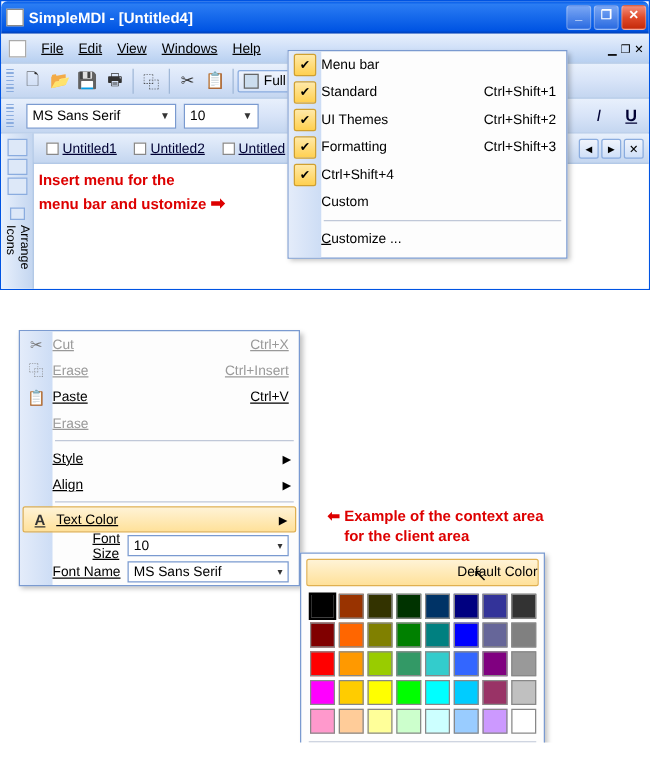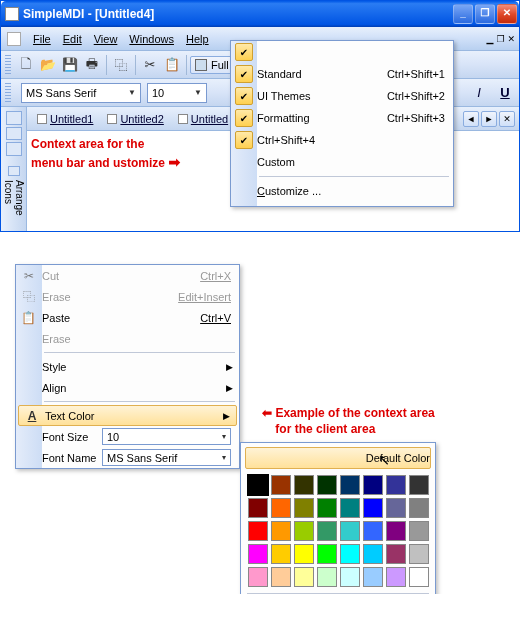--- a/index.html
+++ b/index.html
@@ -58,21 +58,21 @@
   .ctx-gutter { position:absolute; left:0; top:0; bottom:0; width:26px; background:linear-gradient(to right,#e4ecfa,#cdddf5);}
   .ctx1-rows { position:relative; }
   
   
   .section2 { position:relative; width:520px; height:330px; margin-top:32px;}
   .ctx2 { position:absolute; left:15px; top:0; width:225px; background:#fdfdfd; border:1px solid #7a9ad0; box-shadow:2px 2px 4px rgba(0,0,0,0.25);}
   .ctx2 .ctx-gutter { width:26px; }
   .ctx2-row { display:flex; align-items:center; height:21px; padding-right:8px; position:relative;}
   .ctx2-ic { width:26px; text-align:center; font-size:12px; color:#777;}
   .ctx2-ic.enabled { color:#333; }
-  .ctx2-label { flex:1; }
+  .ctx2-label { flex:1;text-decoration:underline; }
   .ctx2-label.dis { color:#999; }
   .ctx2-sc { color:#999;text-decoration:underline; }
   .ctx2-sc.en { color:#000; }
   .sub-arrow { font-size:9px; color:#000; position:absolute; right:6px;}
   .ctx2-sel { background:linear-gradient(to bottom,#fff3d6,#ffe19a); border:1px solid #e0b050; margin:0 2px; border-radius:2px; padding-right:6px;}
   .inline-combo { background:#fff; border:1px solid #7a9ad0; height:17px; display:flex; align-items:center; padding:0 4px; font-size:11px;}
   
   .annotation2 { position:absolute; left:262px; top:142px; color:#d00; font-weight:bold; font-size:12px; line-height:1.3;}
   
   
@@ -173,35 +173,36 @@
               <span class="tab-ic"></span>
               <span>Untitled</span>
             </div>
         <div class="tabs-nav">
           <div class="tabnav-btn">◄</div>
           <div class="tabnav-btn">►</div>
           <div class="tabnav-btn">✕</div>
         </div>
       </div>
       <div class="annotation1">
-        <span>Context area for the</span><br>
+        <span>Insert menu for the</span><br>
         <span>menu bar and ustomize</span>
         <span class="ann-arrow1">➡</span>
       </div>
     </div>
   </div>
 </div>
 
 <div class="ctx1">
   <div class="ctx-gutter"></div>
   <div class="ctx1-rows">
     <div class="ctx1-row">
           <div class="ctx-check">
             <div class="chkbox">✔</div>
           </div>
+          <div class="ctx1-label">Menu bar</div>
         </div>
     <div class="ctx1-row">
           <div class="ctx-check">
             <div class="chkbox">✔</div>
           </div>
           <div class="ctx1-label">Standard</div>
           <div class="ctx1-sc">Ctrl+Shift+1</div>
         </div>
     <div class="ctx1-row">
           <div class="ctx-check">
@@ -241,21 +242,21 @@
     <div class="ctx-gutter"></div>
     <div style="position:relative;">
       <div class="ctx2-row">
           <div class="ctx2-ic">✂</div>
           <div class="ctx2-label dis">Cut</div>
           <div class="ctx2-sc">Ctrl+X</div>
         </div>
       <div class="ctx2-row">
           <div class="ctx2-ic">⿻</div>
           <div class="ctx2-label dis">Erase</div>
-          <div class="ctx2-sc">Edit+Insert</div>
+          <div class="ctx2-sc">Ctrl+Insert</div>
         </div>
       <div class="ctx2-row">
           <div class="ctx2-ic enabled">📋</div>
           <div class="ctx2-label">Paste</div>
           <div class="ctx2-sc en">Ctrl+V</div>
         </div>
       <div class="ctx2-row">
           <div class="ctx2-ic"></div>
           <div class="ctx2-label dis">Erase</div>
         </div>
@@ -271,21 +272,21 @@
           <span class="sub-arrow">▶</span>
         </div>
       <div class="ctx1-sep"></div>
       <div class="ctx2-row ctx2-sel">
           <div class="ctx2-ic enabled" style="text-decoration:underline;font-weight:bold;">A</div>
           <div class="ctx2-label">Text Color</div>
           <span class="sub-arrow">▶</span>
         </div>
       <div class="ctx2-row">
           <div class="ctx2-ic"></div>
-          <div class="ctx2-label" style="flex:0 0 60px;">Font Size</div>
+          <div class="ctx2-label" style="flex:0 0 60px;padding-left:32px;">Font Size</div>
           <div class="inline-combo" style="flex:1;">
             <span>10</span>
             <span class="combo-arrow">▾</span>
           </div>
         </div>
       <div class="ctx2-row">
           <div class="ctx2-ic"></div>
           <div class="ctx2-label" style="flex:0 0 60px;">Font Name</div>
           <div class="inline-combo" style="flex:1;">
             <span>MS Sans Serif</span>

